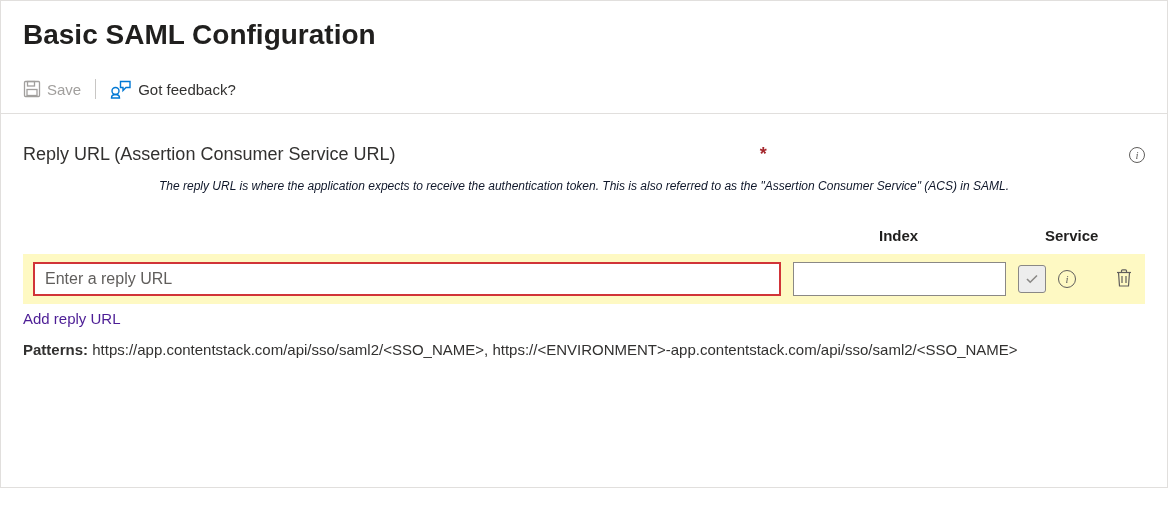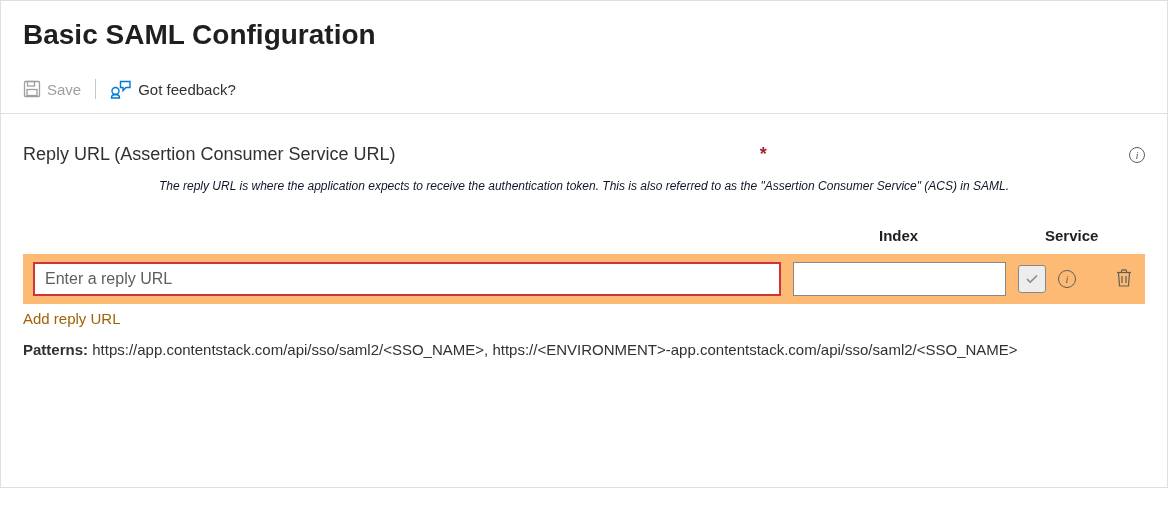--- a/index.html
+++ b/index.html
@@ -111,21 +111,21 @@
   .header-default {
     flex: 0 0 100px;
     font-size: 15px;
     font-weight: 600;
     text-align: left;
     color: #201f1e;
   }
   .row {
     display: flex;
     align-items: center;
-    background: #fdba74;
+    background: #fef9c3;
     padding: 8px 10px;
     gap: 12px;
   }
   .reply-url-input {
     flex: 0 0 748px;
     height: 34px;
     border: 2px solid #d13438;
     background: #fff;
     padding: 0 10px;
     font-family: inherit;
@@ -172,21 +172,21 @@
   .trash-btn {
     background: none;
     border: none;
     cursor: pointer;
     padding: 2px;
     color: #605e5c;
   }
   .add-link {
     display: inline-block;
     margin-top: 4px;
-    color: #a16207;
+    color: #4c1d95;
     text-decoration: none;
     font-size: 15px;
     padding: 2px 0;
   }
   .patterns {
     margin-top: 10px;
     font-size: 15px;
     line-height: 1.45;
   }
   .patterns .label { font-weight: 600; }

